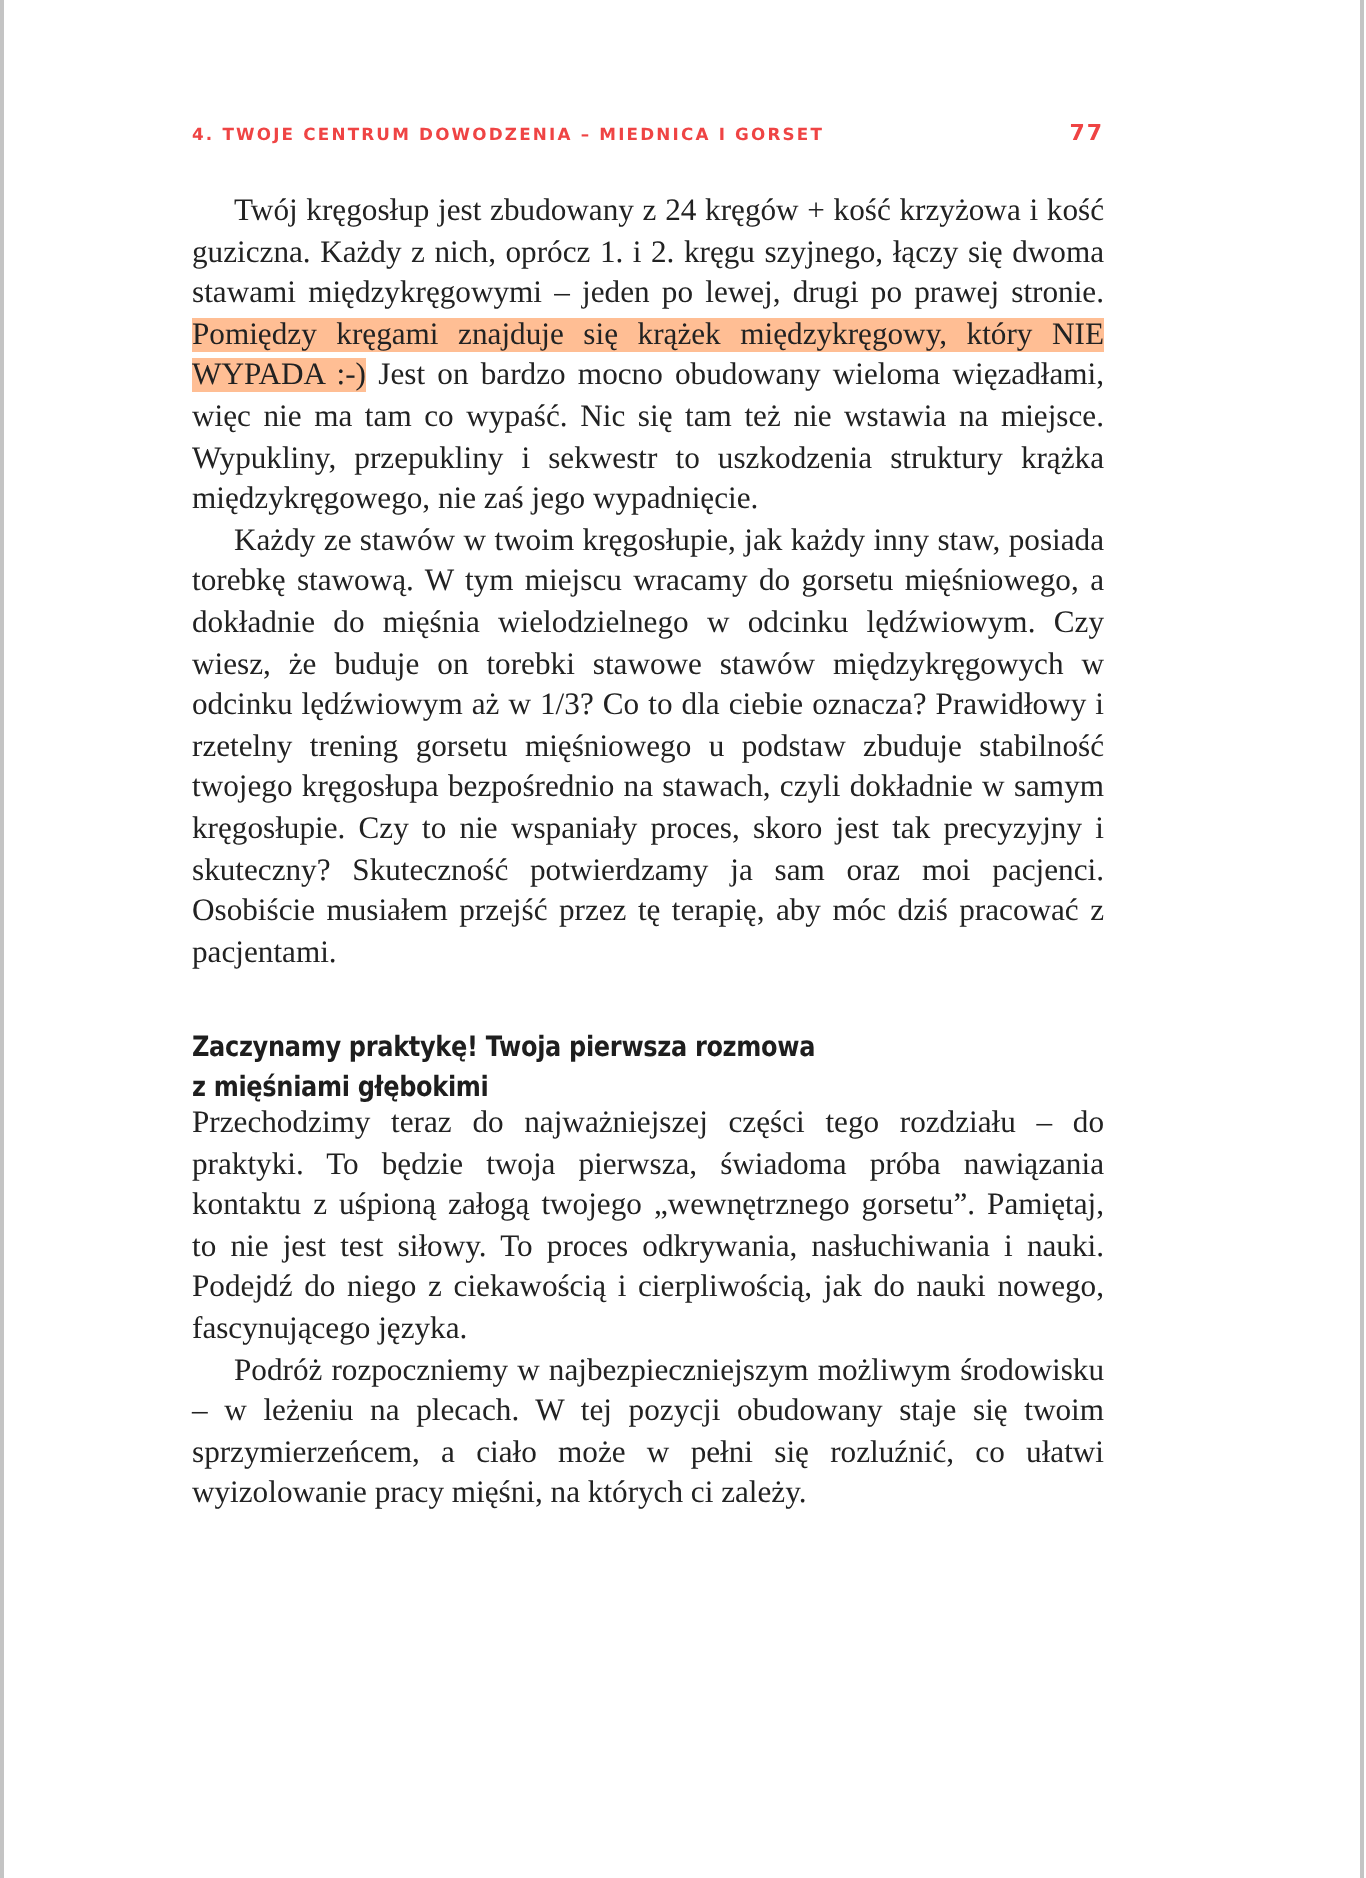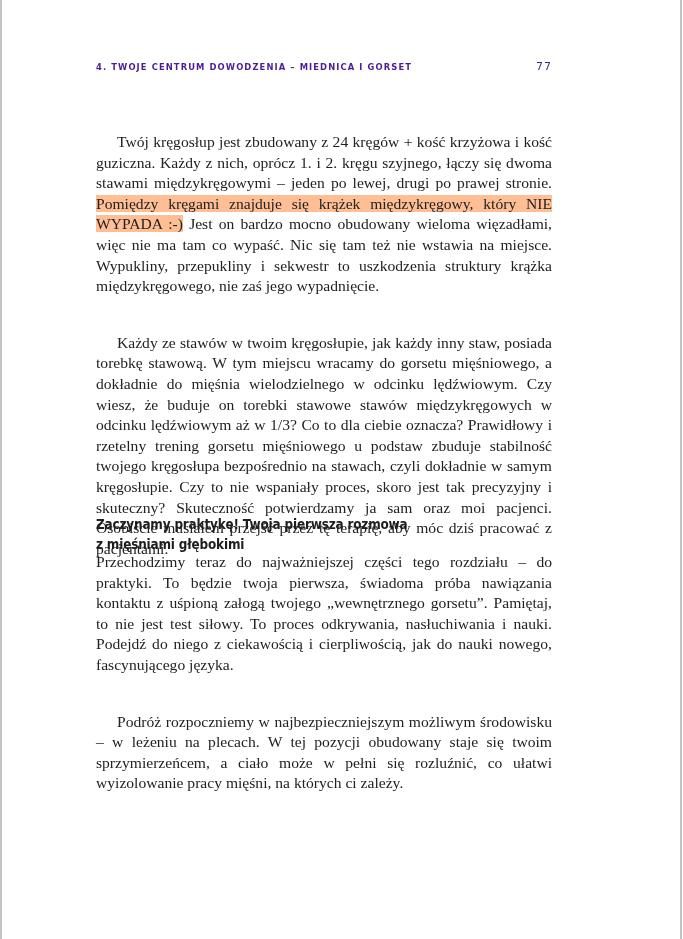--- a/index.html
+++ b/index.html
@@ -14,39 +14,39 @@
       background: #c4c4c4;
     }
     .edge-right {
       position: absolute; left: 680px; top: 0; bottom: 0; width: 2px;
       background: #c4c4c4;
     }
     .running-head {
       position: absolute; left: 96px; top: 60px; width: 456px;
       display: flex; justify-content: space-between; align-items: baseline;
       font-family: "DejaVu Sans", sans-serif;
-      color: #4c1d95;
+      color: #ef4444;
     }
     .running-head .title {
       font-size: 8.4px; letter-spacing: 1.1px; font-weight: bold;
       text-transform: uppercase;
     }
     .running-head .folio {
-      font-size: 11px; font-weight: normal; letter-spacing: 1px;
+      font-size: 11px; font-weight: bold; letter-spacing: 1px;
     }
     .body-text {
       position: absolute; left: 96px; width: 456px;
       font-family: "Liberation Serif", serif;
       font-size: 15.6px; line-height: 20.6px;
       color: #222;
       text-align: justify;
       hyphens: manual;
     }
     .body-text p { margin: 0; }
-    .body-text p.indent { text-indent: 21px; margin-top: 36px; }
+    .body-text p.indent { text-indent: 21px; }
     .hl { background: #ffbe94; }
     #block1 { top: 96px; }
     .section-heading {
       position: absolute; left: 96px; top: 514px; width: 456px;
       font-family: "DejaVu Sans", sans-serif;
       font-weight: bold; font-size: 14px; line-height: 20px;
       color: #1e1e1e;
       transform: scaleX(0.86); transform-origin: left top;
       letter-spacing: -0.2px;
     }

